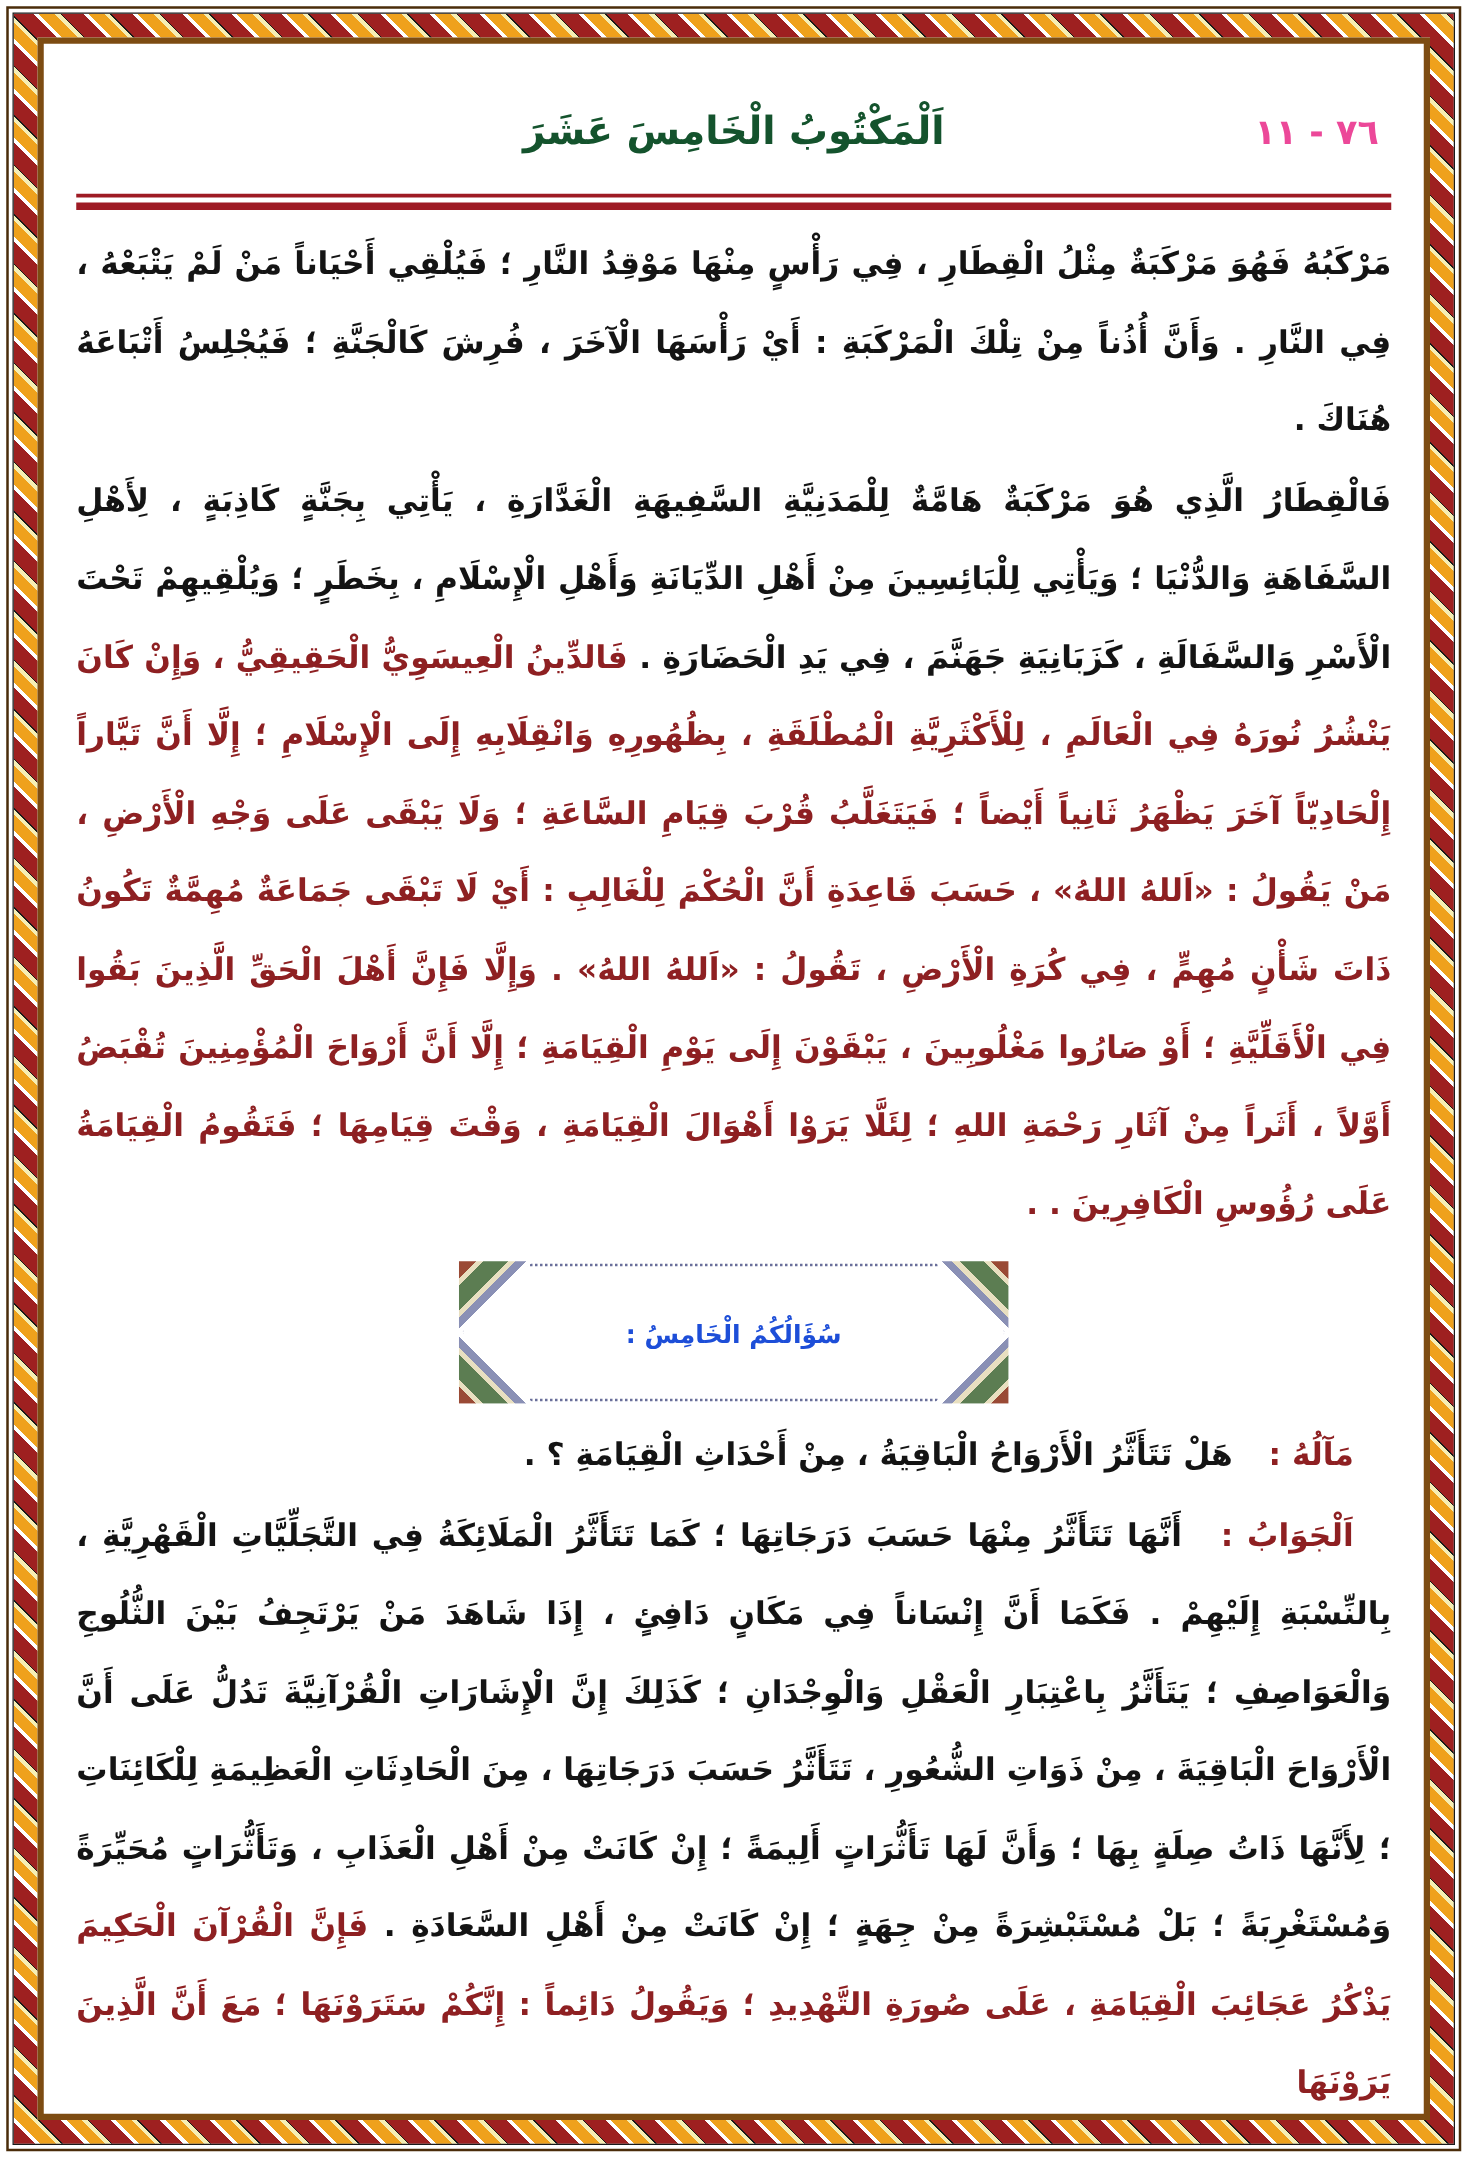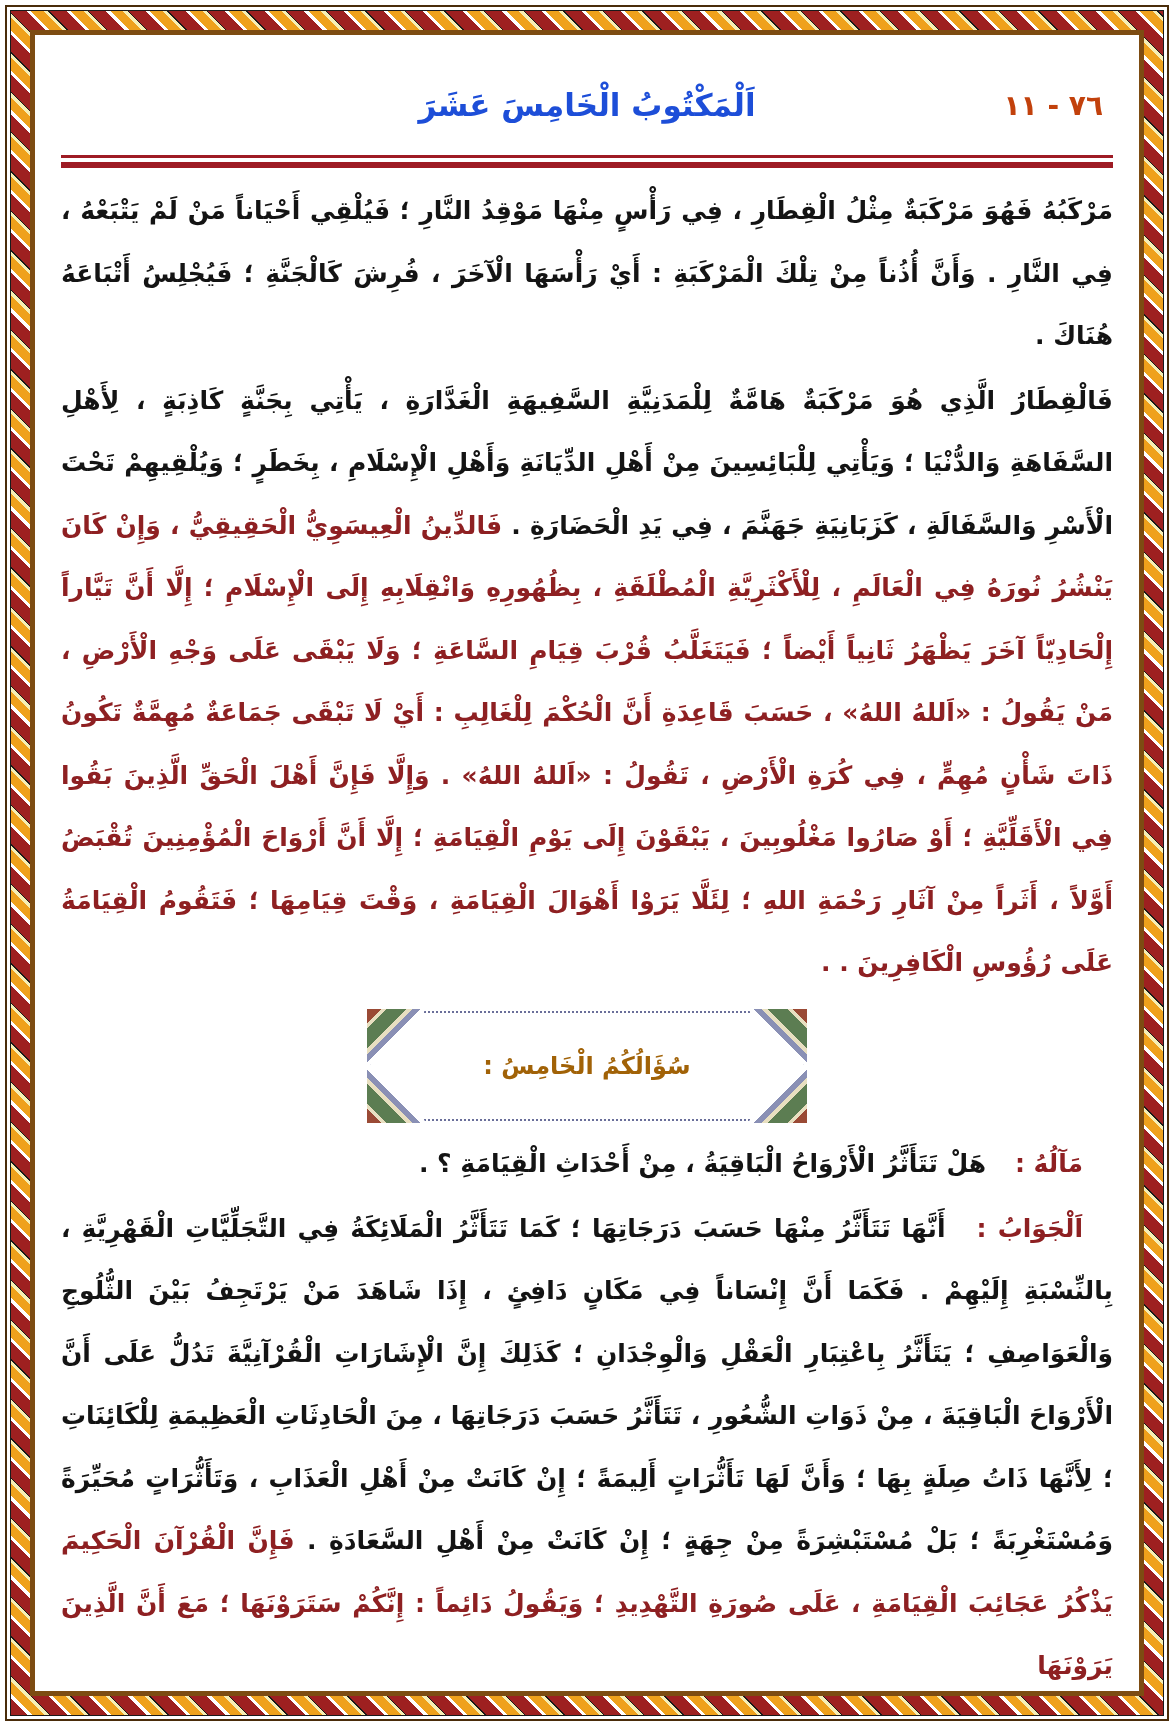--- a/index.html
+++ b/index.html
@@ -34,26 +34,26 @@
     padding:8px 26px 6px 26px;
     overflow:hidden;
     position:relative;
   }
   
   .header { position:relative; height:102px; }
   .page-title {
     text-align:center;
     padding-top:44px;
     font-size:31px; font-weight:bold;
-    color:#1d4ed8;
+    color:#14532d;
   }
   .page-number {
     position:absolute; left:auto; right:10px; top:46px;
     font-size:28px; font-weight:bold;
-    color:#c2410c;
+    color:#ec4899;
     direction:rtl;
   }
   .double-rule {
     box-sizing:border-box;
     height:13px; margin-top:10px;
     border-top:3px solid #9e1b24;
     border-bottom:6px solid #9e1b24;
   }
   
   .body-text {
@@ -69,21 +69,21 @@
   .indent { text-indent:30px; }
   
   .qbox-wrap { width:436px; margin:16px auto 12px auto; position:relative; }
   .qbox {
     position:relative;
     border:2px dotted #6a6f9a;
     padding:22px 46px;
     text-align:center;
     background:#ffffff;
   }
-  .qbox-label { font-size:24px; font-weight:bold; color:#a16207; white-space:nowrap; }
+  .qbox-label { font-size:20px; font-weight:bold; color:#1d4ed8; white-space:nowrap; }
   .orn { position:absolute; width:60px; height:60px; }
   .orn-tl { top:-4px; left:-4px;
     clip-path:polygon(0 0,100% 0,0 100%);
     background:linear-gradient(135deg,#9a4a35 0 10px,#e8dfc0 10px 14px,#5c7d52 14px 28px,#e8dfc0 28px 32px,#8a90b5 32px 38px,#ffffff 38px);
   }
   .orn-tr { top:-4px; right:-4px;
     clip-path:polygon(100% 0,0 0,100% 100%);
     background:linear-gradient(225deg,#9a4a35 0 10px,#e8dfc0 10px 14px,#5c7d52 14px 28px,#e8dfc0 28px 32px,#8a90b5 32px 38px,#ffffff 38px);
   }
   .orn-bl { bottom:-4px; left:-4px;

